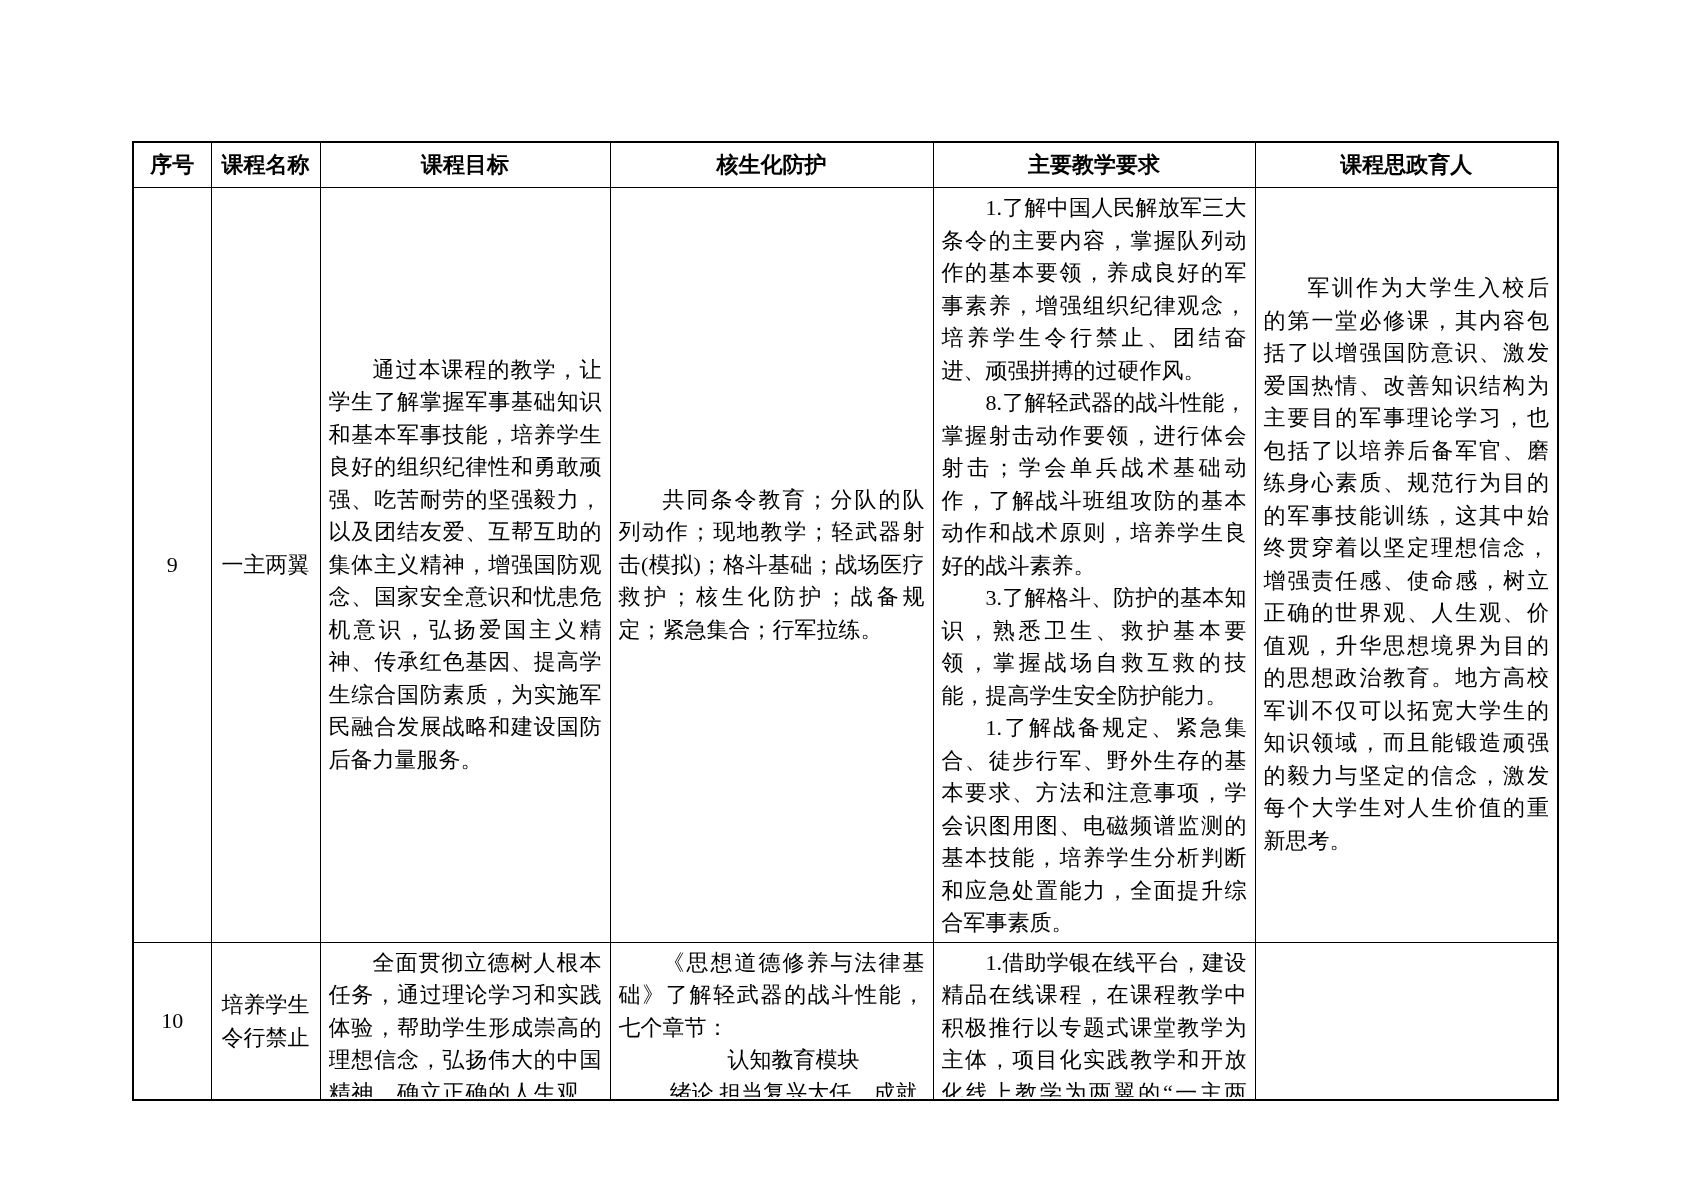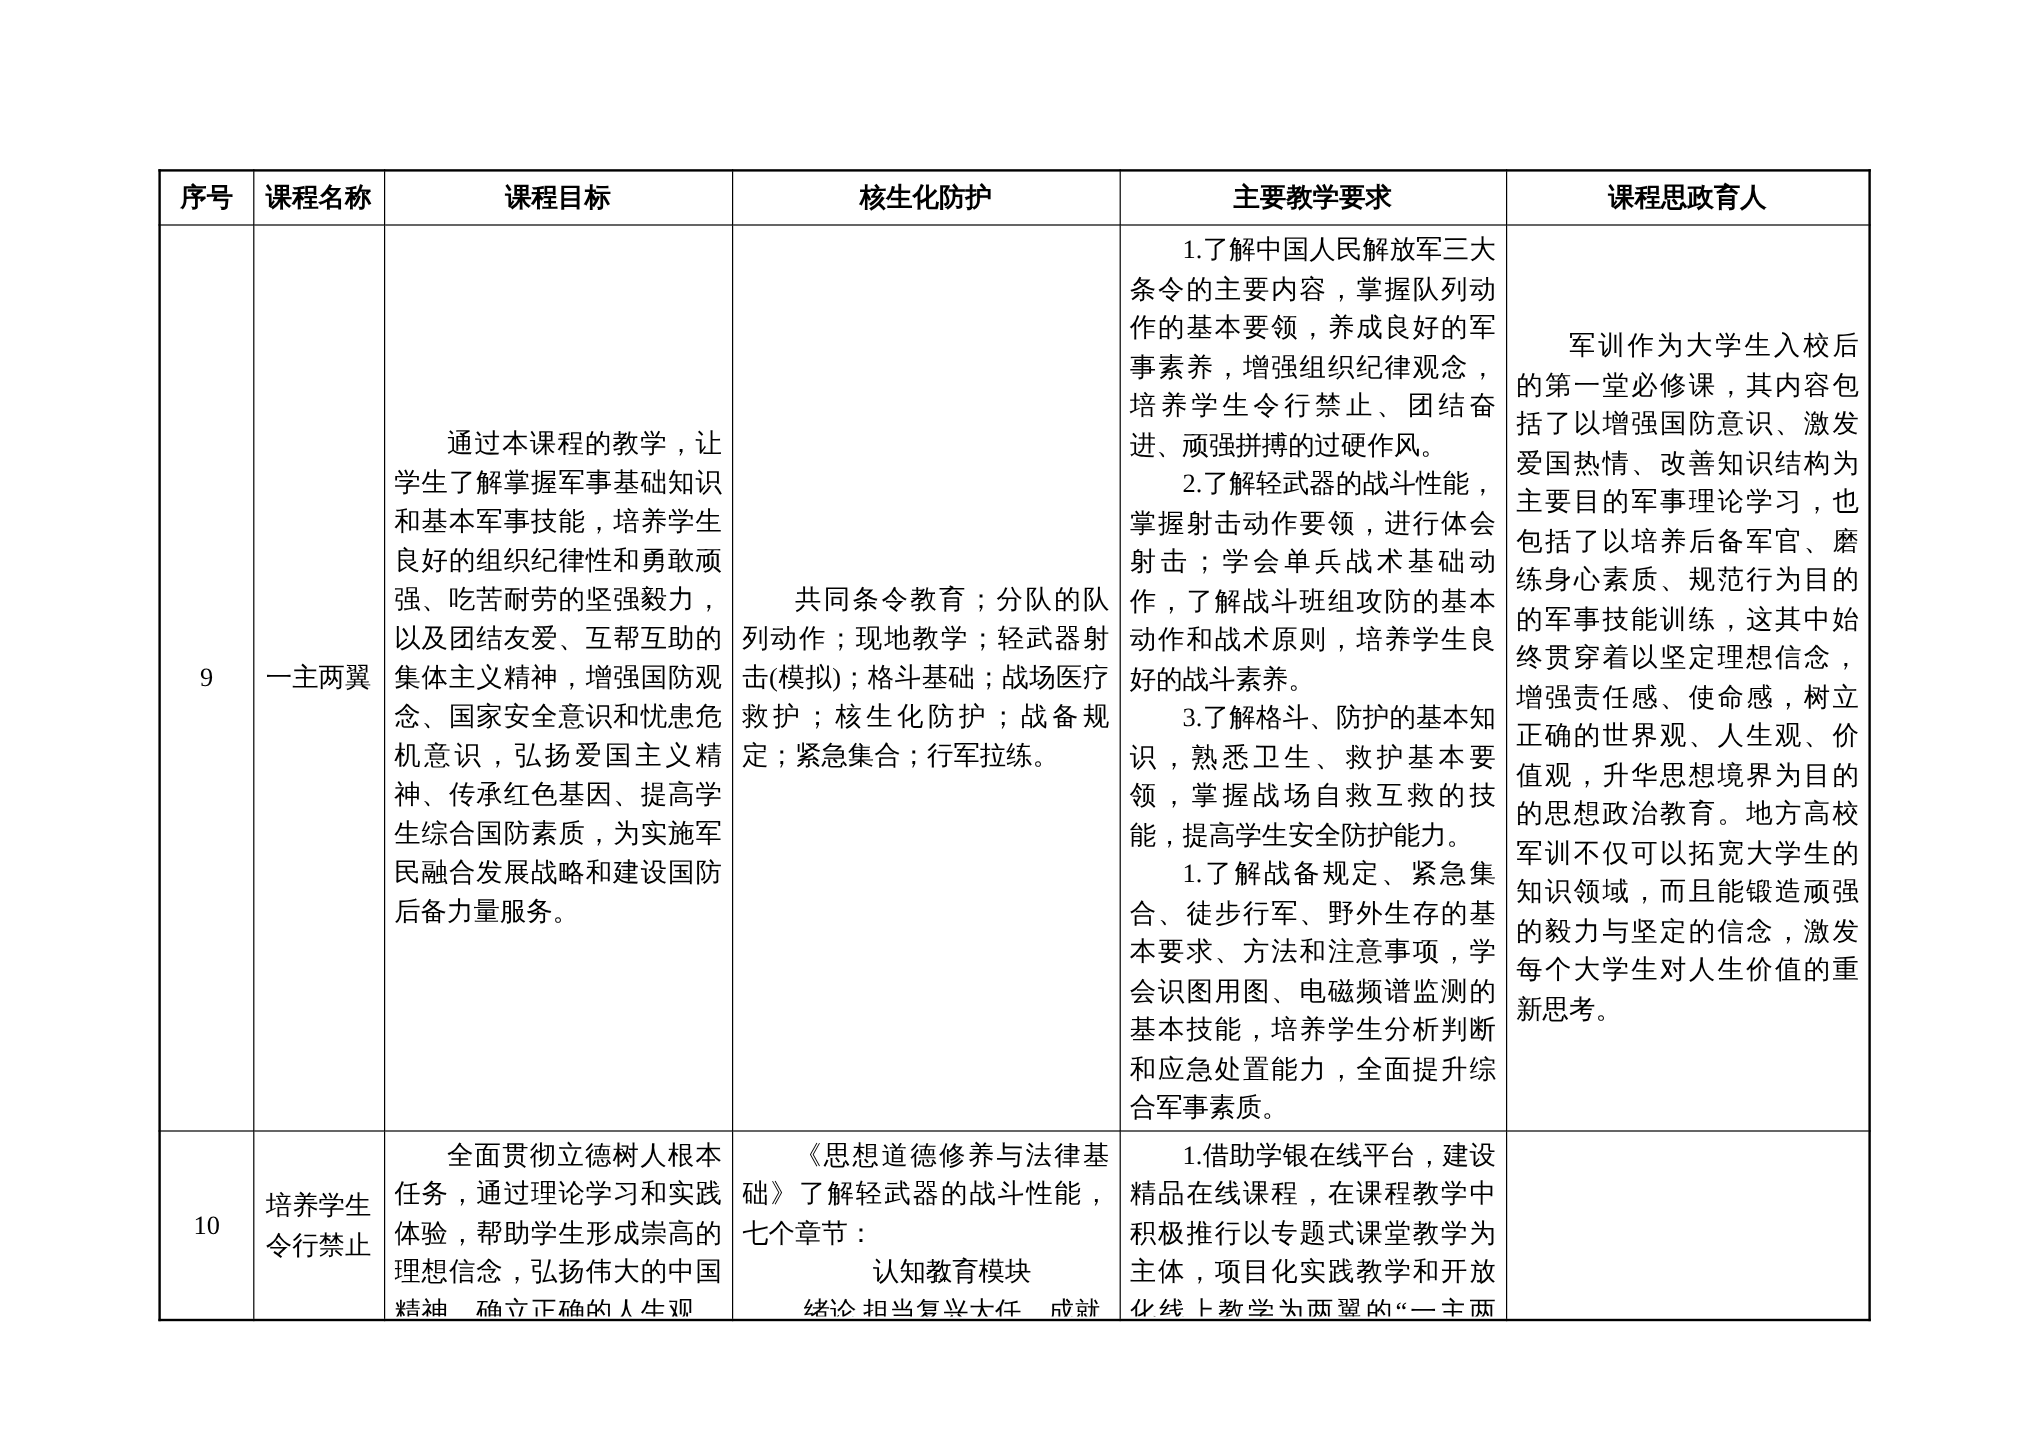--- a/index.html
+++ b/index.html
@@ -115,21 +115,21 @@
         <td class="cell-no">9</td>
         <td class="cell-name">一主两翼</td>
         <td class="v-mid">
           <p class="para">通过本课程的教学，让学生了解掌握军事基础知识和基本军事技能，培养学生良好的组织纪律性和勇敢顽强、吃苦耐劳的坚强毅力，以及团结友爱、互帮互助的集体主义精神，增强国防观念、国家安全意识和忧患危机意识，弘扬爱国主义精神、传承红色基因、提高学生综合国防素质，为实施军民融合发展战略和建设国防后备力量服务。</p>
         </td>
         <td class="v-mid">
           <p class="para">共同条令教育；分队的队列动作；现地教学；轻武器射击(模拟)；格斗基础；战场医疗救护；核生化防护；战备规定；紧急集合；行军拉练。</p>
         </td>
         <td class="v-top">
           <p class="para">1.了解中国人民解放军三大条令的主要内容，掌握队列动作的基本要领，养成良好的军事素养，增强组织纪律观念，培养学生令行禁止、团结奋进、顽强拼搏的过硬作风。</p>
-          <p class="para">2.了解轻武器的战斗性能，掌握射击动作要领，进行体会射击；学会单兵战术基础动作，了解战斗班组攻防的基本动作和战术原则，培养学生良好的战斗素养。</p>
+          <p class="para">8.了解轻武器的战斗性能，掌握射击动作要领，进行体会射击；学会单兵战术基础动作，了解战斗班组攻防的基本动作和战术原则，培养学生良好的战斗素养。</p>
           <p class="para">3.了解格斗、防护的基本知识，熟悉卫生、救护基本要领，掌握战场自救互救的技能，提高学生安全防护能力。</p>
           <p class="para">1.了解战备规定、紧急集合、徒步行军、野外生存的基本要求、方法和注意事项，学会识图用图、电磁频谱监测的基本技能，培养学生分析判断和应急处置能力，全面提升综合军事素质。</p>
         </td>
         <td class="v-mid">
           <p class="para">军训作为大学生入校后的第一堂必修课，其内容包括了以增强国防意识、激发爱国热情、改善知识结构为主要目的军事理论学习，也包括了以培养后备军官、磨练身心素质、规范行为目的的军事技能训练，这其中始终贯穿着以坚定理想信念，增强责任感、使命感，树立正确的世界观、人生观、价值观，升华思想境界为目的的思想政治教育。地方高校军训不仅可以拓宽大学生的知识领域，而且能锻造顽强的毅力与坚定的信念，激发每个大学生对人生价值的重新思考。</p>
         </td>
       </tr>
       <tr class="row-last">
         <td class="cell-no">10</td>
         <td class="cell-name">培养学生令行禁止</td>

